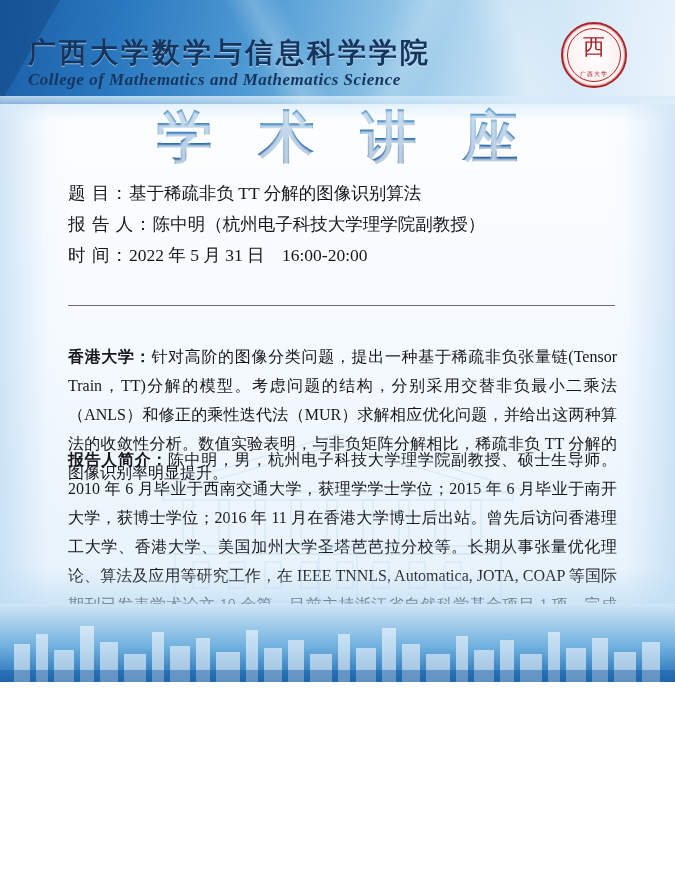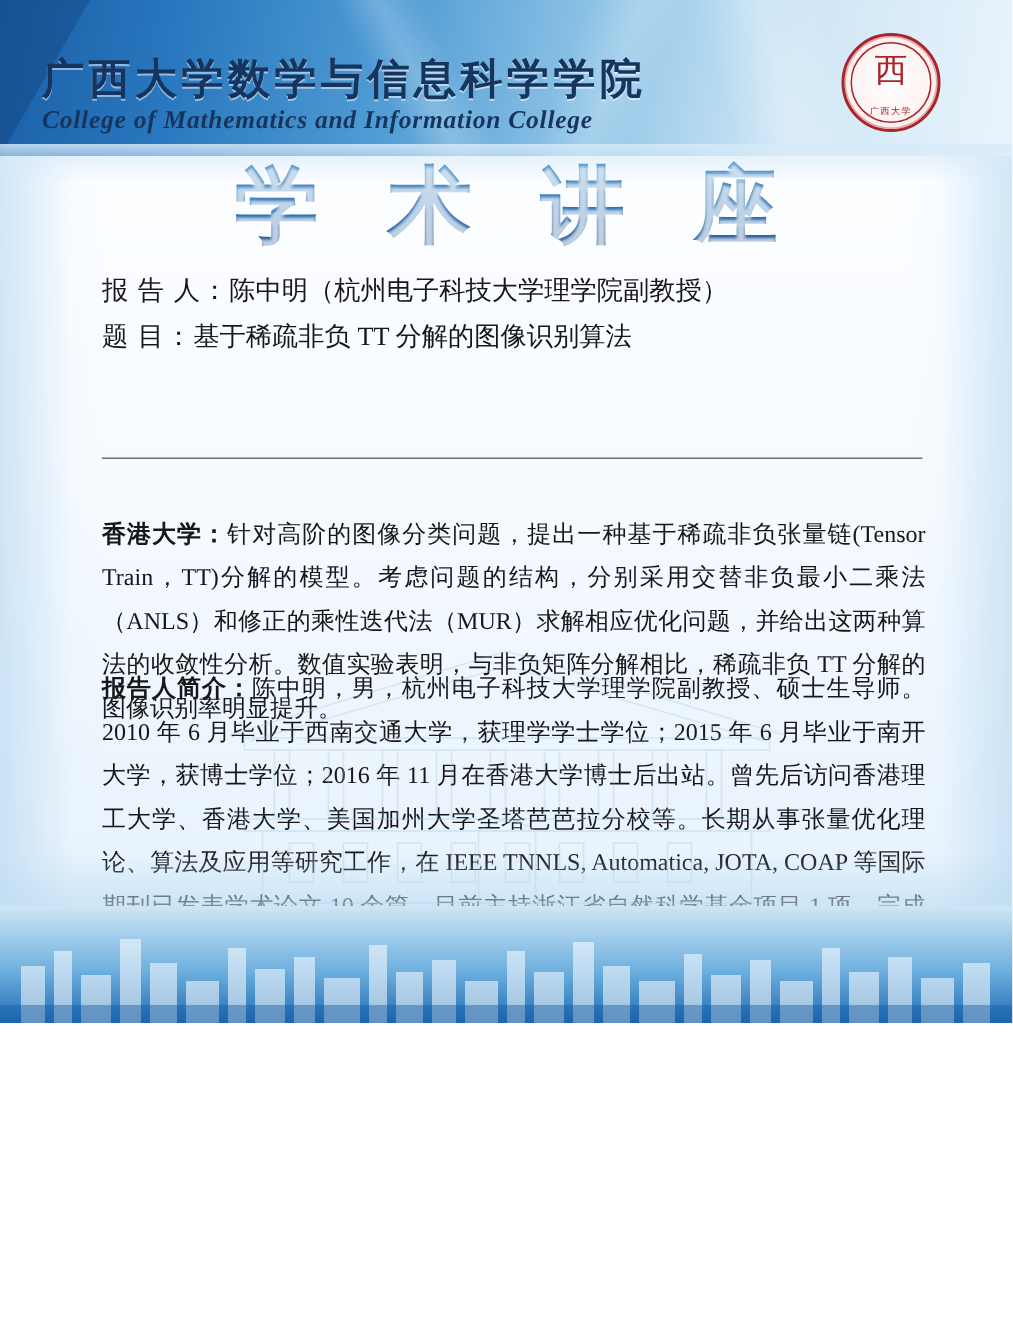--- a/index.html
+++ b/index.html
@@ -224,36 +224,39 @@
   <div class="page-bg"></div>
   <div class="edge-wash-left"></div>
   <div class="edge-wash-right"></div>
 
   <div class="header">
     <div class="corner-tl"></div>
   </div>
   <div class="header-fade"></div>
 
   <div class="college-cn">广西大学数学与信息科学学院</div>
-  <div class="college-en">College of Mathematics and Information College</div>
+  <div class="college-en">College of Mathematics and Mathematics Science</div>
 
   <div class="seal">
     <div class="ring"></div>
     <div class="glyph">西</div>
     <div class="mini">广西大学</div>
   </div>
 
   <div class="main-title">学 术 讲 座</div>
 
   <div class="info">
     <div class="info-row">
+      <span class="info-label">题  目：</span><span>基于稀疏非负 TT 分解的图像识别算法</span>
+    </div>
+    <div class="info-row">
       <span class="info-label">报 告 人：</span><span>陈中明（杭州电子科技大学理学院副教授）</span>
     </div>
     <div class="info-row">
-      <span class="info-label">题  目：</span><span>基于稀疏非负 TT 分解的图像识别算法</span>
+      <span class="info-label">时  间：</span><span>2022 年 5 月 31 日　16:00-20:00</span>
     </div>
   </div>
 
   <div class="divider"></div>
 
   <div class="para" id="abstract">
     <b>香港大学：</b><span>针对高阶的图像分类问题，提出一种基于稀疏非负张量链(Tensor Train，TT)分解的模型。考虑问题的结构，分别采用交替非负最小二乘法（ANLS）和修正的乘性迭代法（MUR）求解相应优化问题，并给出这两种算法的收敛性分析。数值实验表明，与非负矩阵分解相比，稀疏非负 TT 分解的图像识别率明显提升。</span>
   </div>
 
   <div class="para" id="bio">

